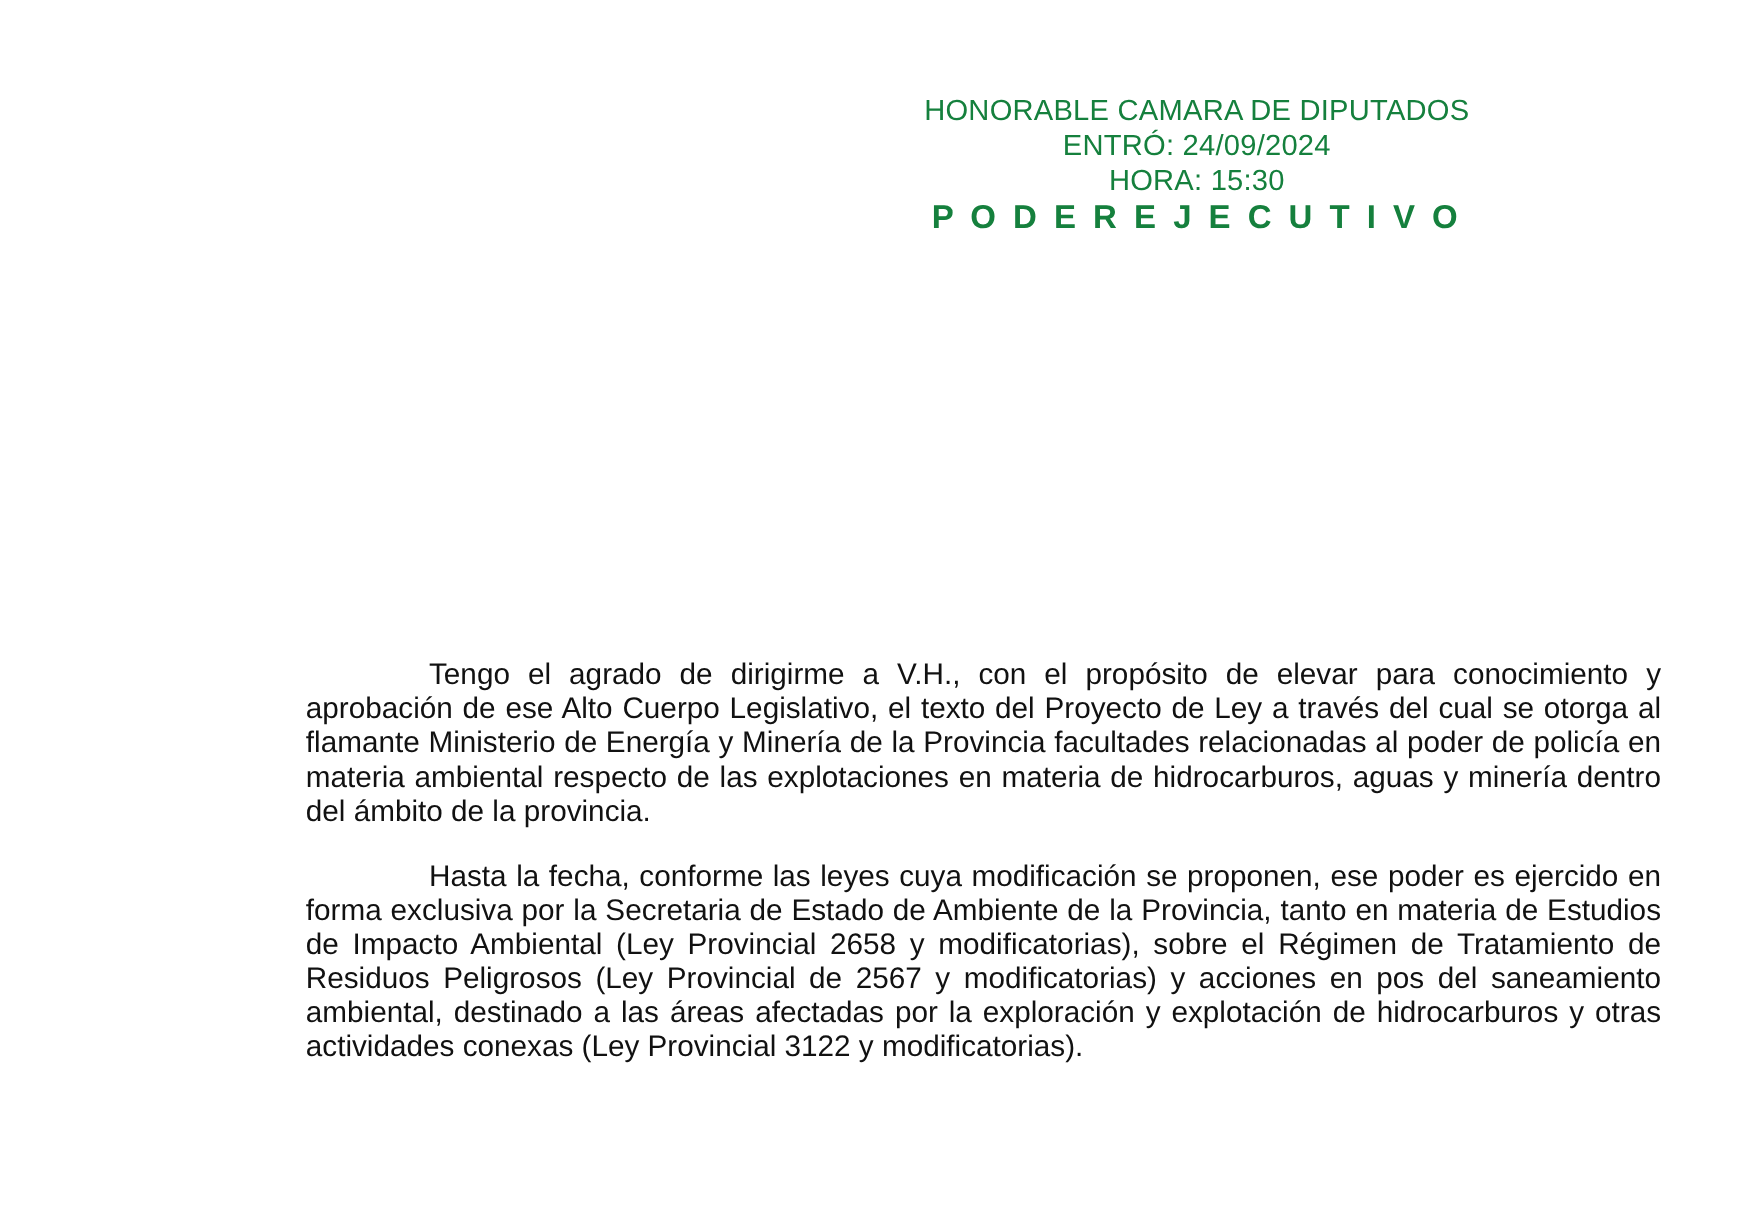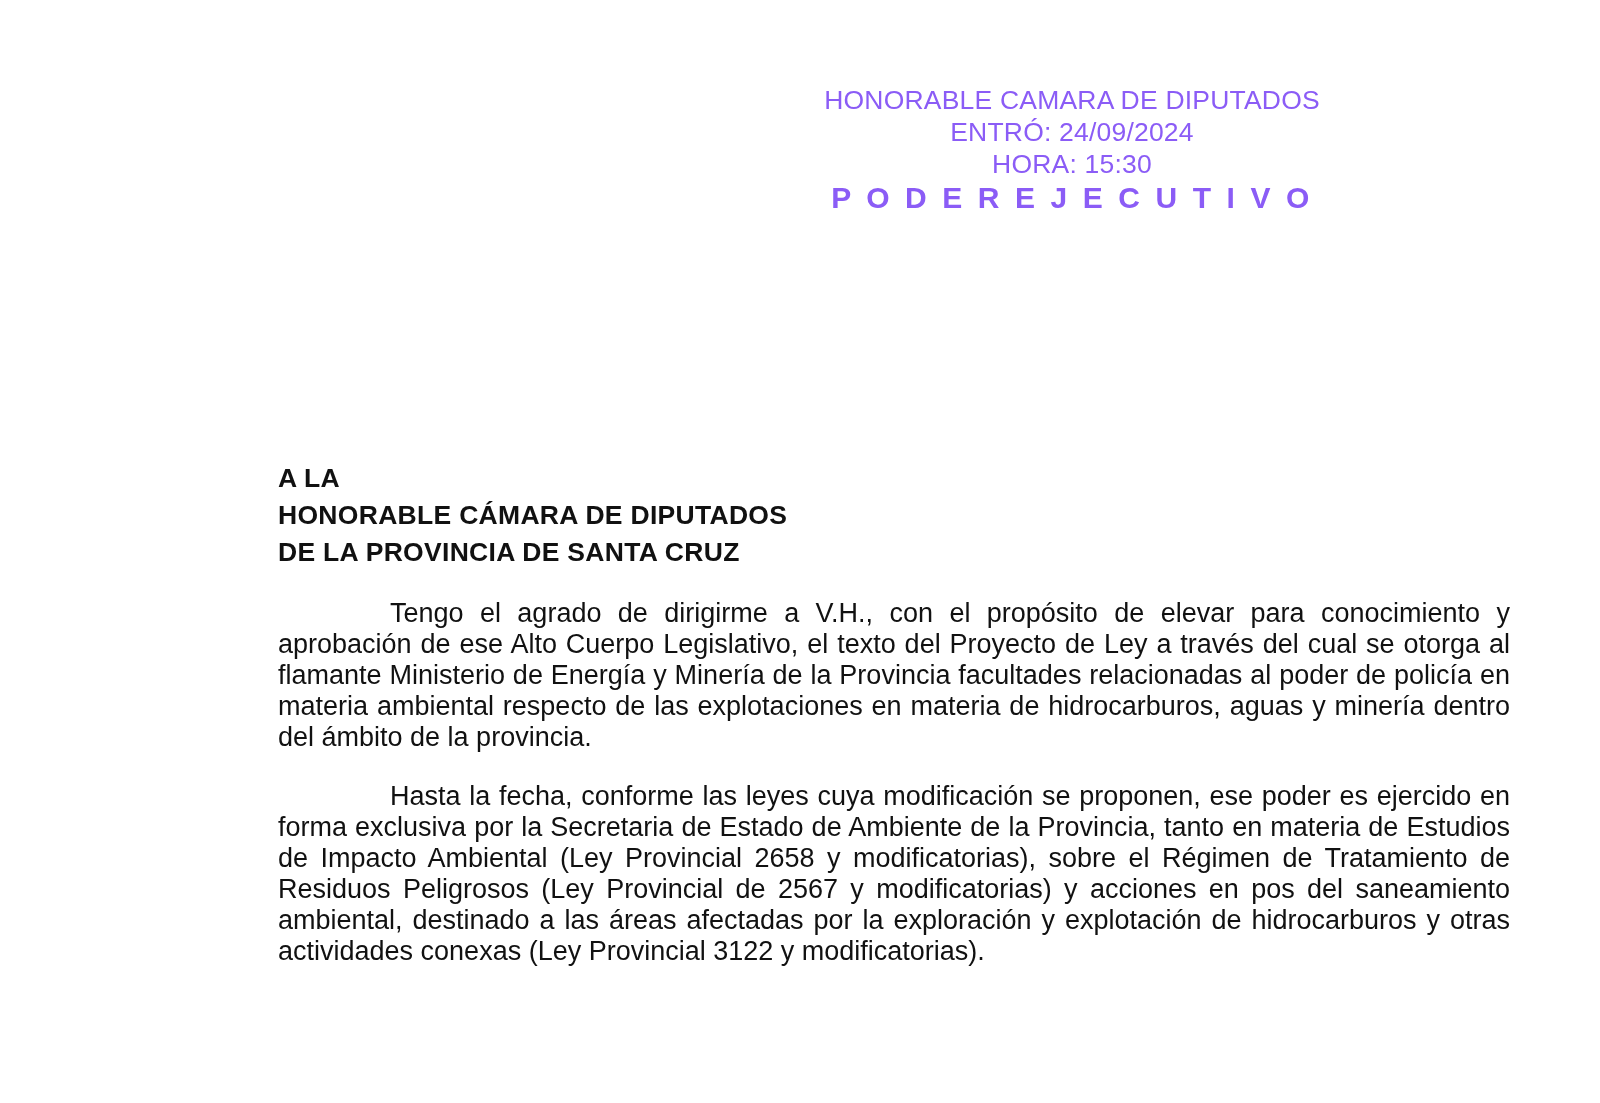--- a/index.html
+++ b/index.html
@@ -14,27 +14,27 @@
     background: #ffffff;
     font-family: "Liberation Sans", sans-serif;
     color: #111111;
     overflow: hidden;
   }
 
   
   .stamp {
     position: absolute;
     top: 84px;
-    left: 692px;
+    left: 708px;
     width: 760px;
     text-align: center;
     font-size: 26.5px;
     line-height: 32px;
     letter-spacing: 0.2px;
-    color: #8b5cf6;
+    color: #15803d;
   }
   .stamp .line {
     white-space: nowrap;
   }
   .stamp .poder {
     margin-top: 2px;
     font-weight: bold;
     letter-spacing: 3.6px;
     font-size: 30px;
   }
@@ -84,24 +84,19 @@
 <div class="page">
 
   <div class="stamp">
     <div class="line">HONORABLE CAMARA DE DIPUTADOS</div>
     <div class="line">ENTRÓ: 24/09/2024</div>
     <div class="line">HORA: 15:30</div>
     <div class="line poder">P O D E R   E J E C U T I V O</div>
   </div>
 
 
-  <div class="addressee">
-    <div>A LA</div>
-    <div>HONORABLE CÁMARA DE DIPUTADOS</div>
-    <div>DE LA PROVINCIA DE SANTA CRUZ</div>
-  </div>
 
   <div class="body-text">
     <p>Tengo el agrado de dirigirme a V.H., con el propósito de elevar para conocimiento y aprobación de ese Alto Cuerpo Legislativo, el texto del Proyecto de Ley a través del cual se otorga al flamante Ministerio de Energía y Minería de la Provincia facultades relacionadas al poder de policía en materia ambiental respecto de las explotaciones en materia de hidrocarburos, aguas y minería dentro del ámbito de la provincia.</p>
     <p>Hasta la fecha, conforme las leyes cuya modificación se proponen, ese poder es ejercido en forma exclusiva por la Secretaria de Estado de Ambiente de la Provincia, tanto en materia de Estudios de Impacto Ambiental (Ley Provincial 2658 y modificatorias), sobre el Régimen de Tratamiento de Residuos Peligrosos (Ley Provincial de 2567 y modificatorias) y acciones en pos del saneamiento ambiental, destinado a las áreas afectadas por la exploración y explotación de hidrocarburos y otras actividades conexas (Ley Provincial 3122 y modificatorias).</p>
   </div>
 
 </div>
 
 </body></html>

